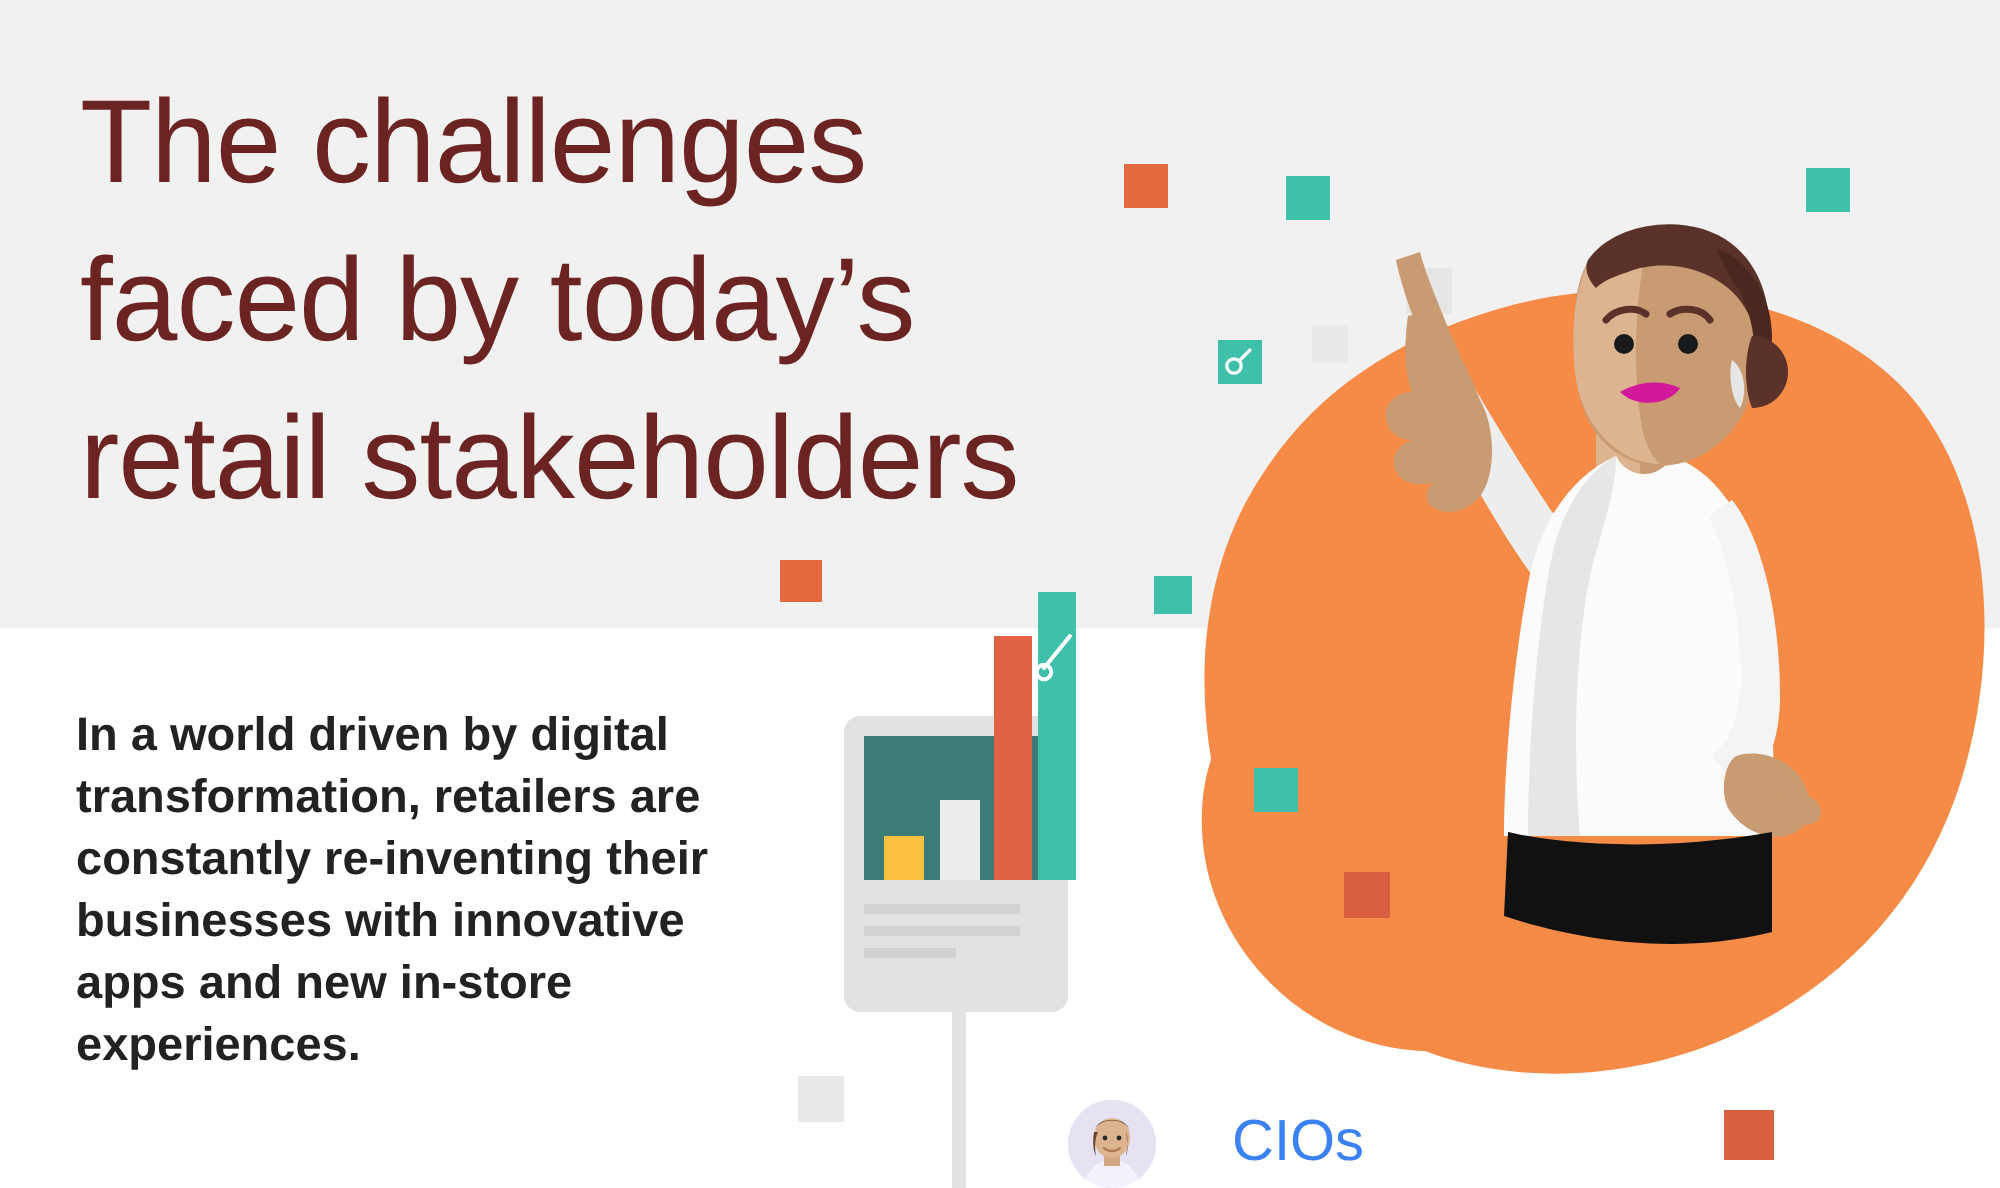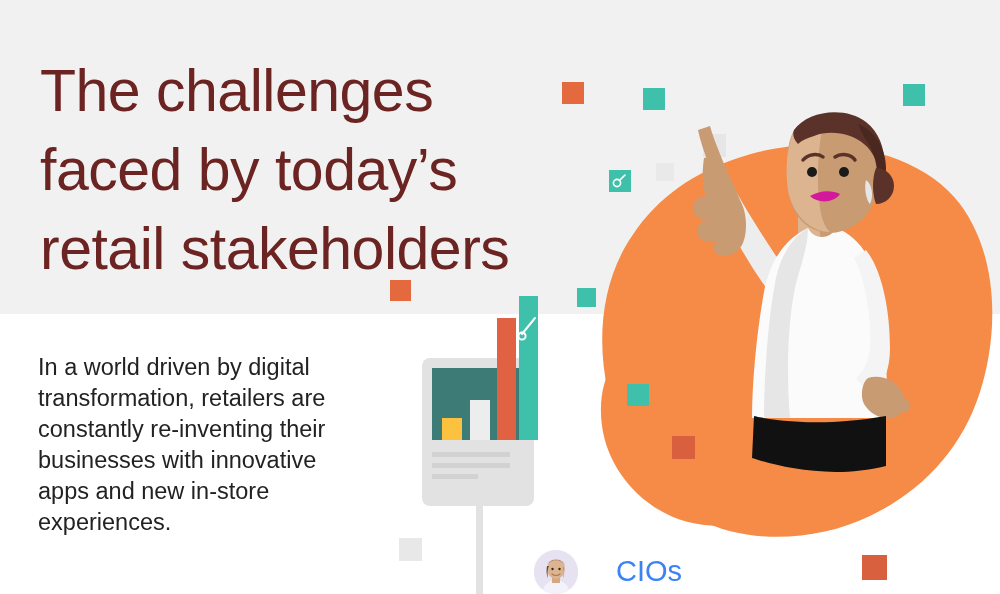--- a/index.html
+++ b/index.html
@@ -26,40 +26,40 @@
     top: 0;
     width: 1000px;
     height: 314px;
     background: #f1f1f1;
   }
 
   
   .title {
     position: absolute;
     left: 40px;
-    top: 52px;
+    top: 32px;
     width: 600px;
     color: #6b2421;
     font-size: 59px;
     line-height: 79px;
     font-weight: 400;
     letter-spacing: -0.5px;
     white-space: pre-line;
   }
 
   
   .body-copy {
     position: absolute;
     left: 38px;
     top: 352px;
     width: 330px;
     color: #222222;
     font-size: 23.5px;
     line-height: 31px;
-    font-weight: 400;
+    font-weight: 700;
     white-space: pre-line;
   }
 
   
   .sq {
     position: absolute;
   }
 
   
   .blob {

